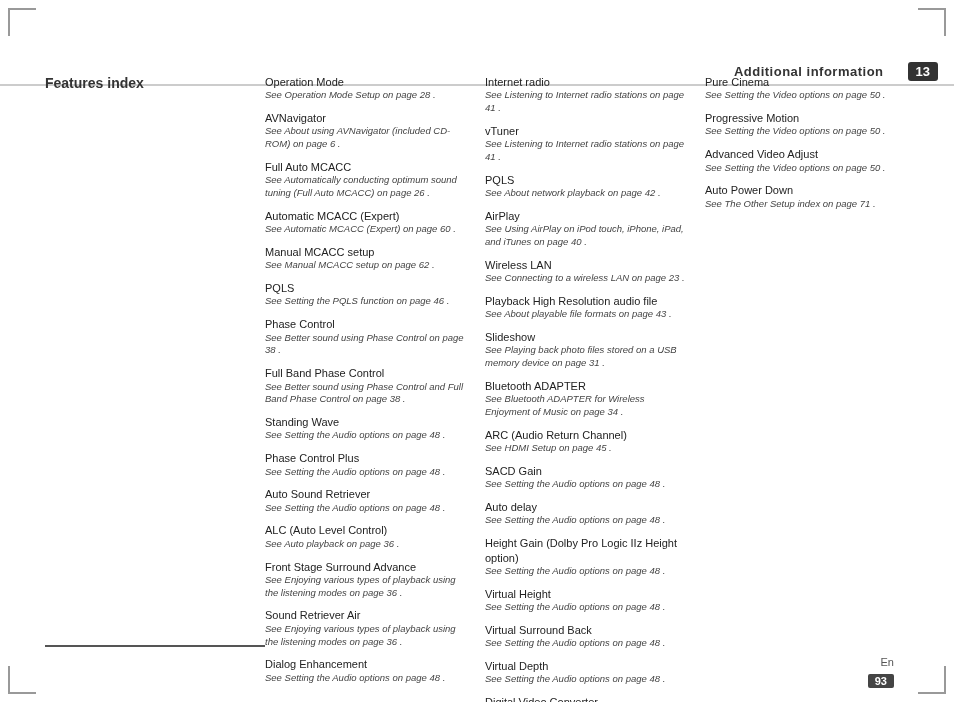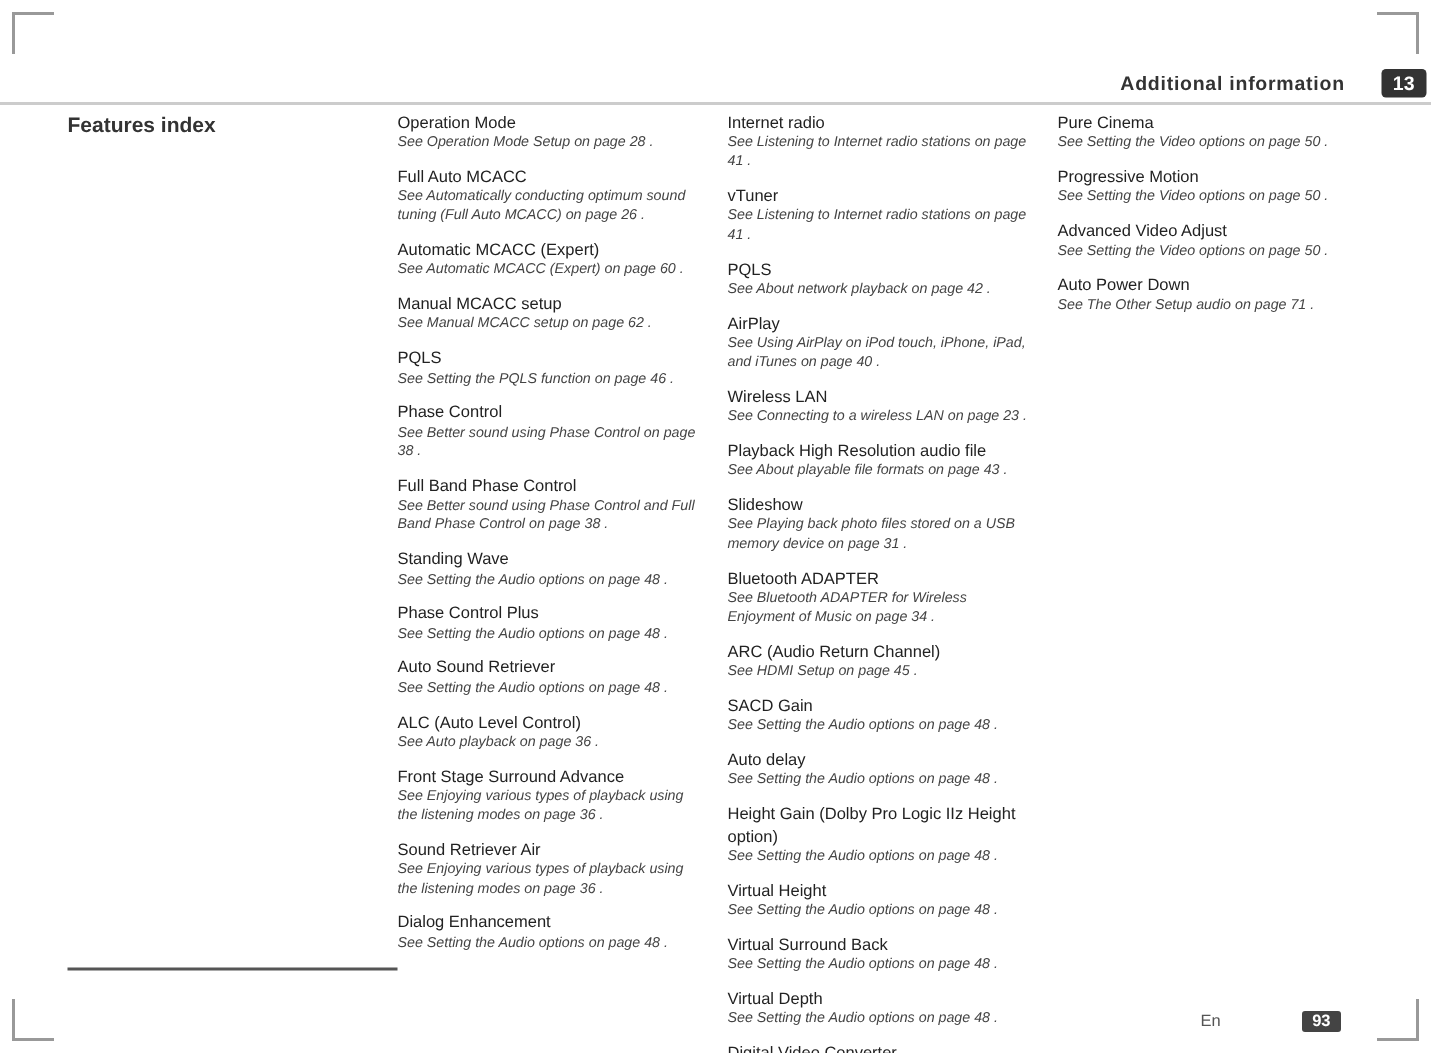--- a/index.html
+++ b/index.html
@@ -10,28 +10,28 @@
       font-family: Arial, Helvetica, sans-serif;
       font-size: 11px;
       color: #222;
       overflow: hidden;
       position: relative;
     }
 
     
     .header-bar {
       position: absolute;
-      top: 42px;
+      top: 58px;
       right: 0;
       left: 0;
       height: 28px;
       display: flex;
       align-items: center;
       justify-content: flex-end;
-      padding-right: 3px;
+      padding-right: 16px;
       background: #fff;
       border-bottom: 2px solid #ccc;
     }
     .header-title-area {
       display: flex;
       align-items: center;
       gap: 8px;
     }
     .header-title {
       font-size: 13px;
@@ -114,24 +114,25 @@
     .entry-desc em {
       font-style: italic;
     }
 
     
     .footer-en {
       position: absolute;
       bottom: 14px;
       right: 60px;
       display: flex;
-      align-items: center;
+      align-items: flex-end;
       gap: 6px;
       font-size: 11px;
       color: #555;
+      flex-direction: column;
     }
     .footer-page {
       background: #444;
       color: #fff;
       font-size: 11px;
       font-weight: bold;
       padding: 1px 7px;
       border-radius: 2px;
       margin-left: 48px;
     }
@@ -155,20 +156,24 @@
   <div class="features-title">Features index</div>
 
   <div class="columns">
 
     <div class="col" id="col1-container">
         <div class="entry">
           <div class="entry-title">Operation Mode</div>
           <div class="entry-desc">See <em>Operation Mode Setup</em> on page 28 .</div>
         </div>
         <div class="entry">
+          <div class="entry-title">AVNavigator</div>
+          <div class="entry-desc">See <em>About using AVNavigator (included CD-ROM)</em> on page 6 .</div>
+        </div>
+        <div class="entry">
           <div class="entry-title">Full Auto MCACC</div>
           <div class="entry-desc">See <em>Automatically conducting optimum sound tuning (Full Auto MCACC)</em> on page 26 .</div>
         </div>
         <div class="entry">
           <div class="entry-title">Automatic MCACC (Expert)</div>
           <div class="entry-desc">See <em>Automatic MCACC (Expert)</em> on page 60 .</div>
         </div>
         <div class="entry">
           <div class="entry-title">Manual MCACC setup</div>
           <div class="entry-desc">See <em>Manual MCACC setup</em> on page 62 .</div>
@@ -290,21 +295,21 @@
         <div class="entry">
           <div class="entry-title">Progressive Motion</div>
           <div class="entry-desc">See <em>Setting the Video options</em> on page 50 .</div>
         </div>
         <div class="entry">
           <div class="entry-title">Advanced Video Adjust</div>
           <div class="entry-desc">See <em>Setting the Video options</em> on page 50 .</div>
         </div>
         <div class="entry">
           <div class="entry-title">Auto Power Down</div>
-          <div class="entry-desc">See <em>The Other Setup audio</em> on page 71 .</div>
+          <div class="entry-desc">See <em>The Other Setup index</em> on page 71 .</div>
         </div>
       </div>
 
   </div>
 </div>
 
 <div class="footer-en">
   <span>En</span>
   <span class="footer-page">93</span>
 </div>

